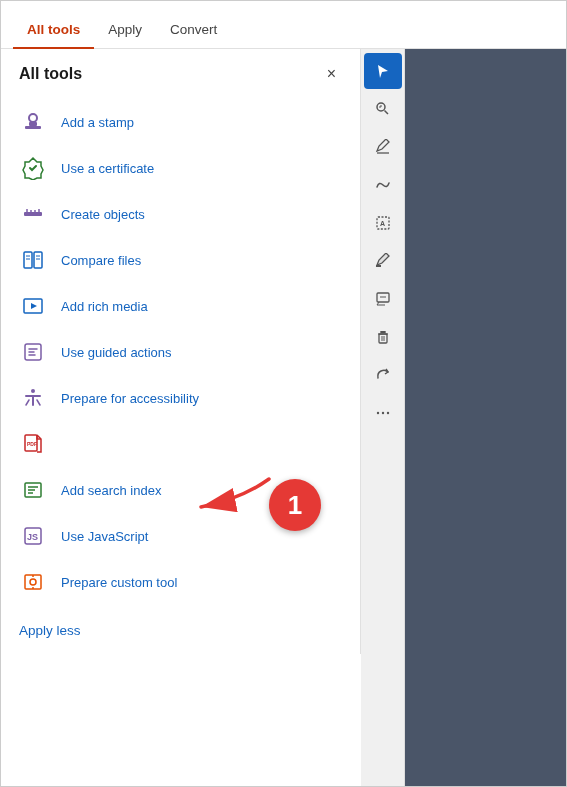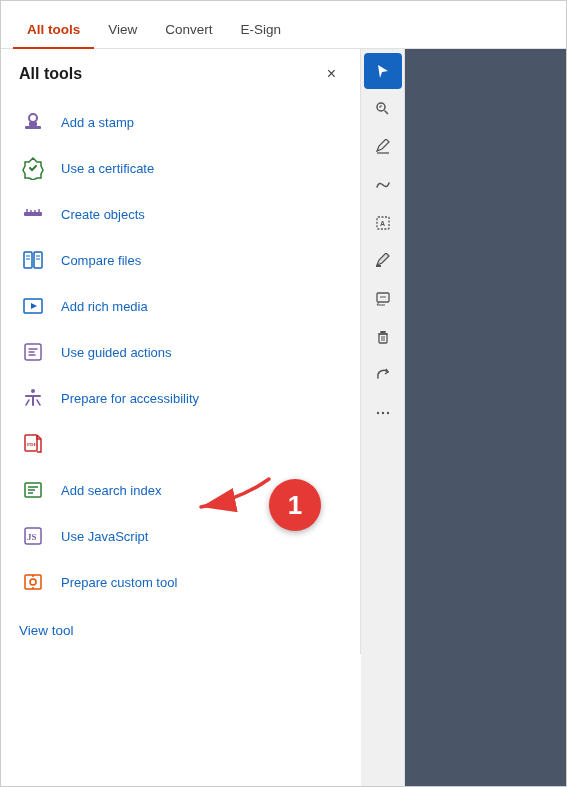--- a/index.html
+++ b/index.html
@@ -113,21 +113,20 @@
     }
 
     .tool-icon {
       width: 28px;
       height: 28px;
       flex-shrink: 0;
       display: flex;
       align-items: center;
       justify-content: center;
       font-size: 18px;
-      font-family: Liberation Serif, serif;
     }
 
     .tool-label {
       font-size: 13px;
       color: #1565c0;
     }
 
     
     .tool-item.highlighted .tool-label {
       color: #1565c0;
@@ -207,23 +206,22 @@
       flex-direction: column;
     }
   </style>
 </head>
 <body>
 
 <div class="app-window">
 
   <div class="top-nav">
     <div class="nav-tab active">All tools</div>
-    <div class="nav-tab">View</div>
+    <div class="nav-tab">Apply</div>
     <div class="nav-tab">Convert</div>
-    <div class="nav-tab">E-Sign</div>
   </div>
 
   <div class="main-area">
 
     <div class="wrapper">
       <div class="left-panel">
 
         <div class="panel-header">
           <span class="panel-title">All tools</span>
           <button class="close-btn">×</button>
@@ -350,21 +348,21 @@
                 <rect x="4" y="5" width="16" height="14" rx="1" stroke="#e65100" stroke-width="1.5" fill="none"></rect>
                 <circle cx="12" cy="12" r="3" stroke="#e65100" stroke-width="1.5" fill="none"></circle>
                 <line x1="12" y1="5" x2="12" y2="7" stroke="#e65100" stroke-width="1.5"></line>
                 <line x1="12" y1="17" x2="12" y2="19" stroke="#e65100" stroke-width="1.5"></line>
               </svg>
             </div>
             <span class="tool-label">Prepare custom tool</span>
           </div>
         </div>
 
-        <div class="view-less">View tool</div>
+        <div class="view-less">Apply less</div>
       </div>
 
       <div style="position:absolute; top:0; left:0; width:360px; height:100%; pointer-events:none; overflow:hidden;">
 
         <div style="
           position: absolute;
           top: 430px;
           left: 268px;
           width: 52px;
           height: 52px;

